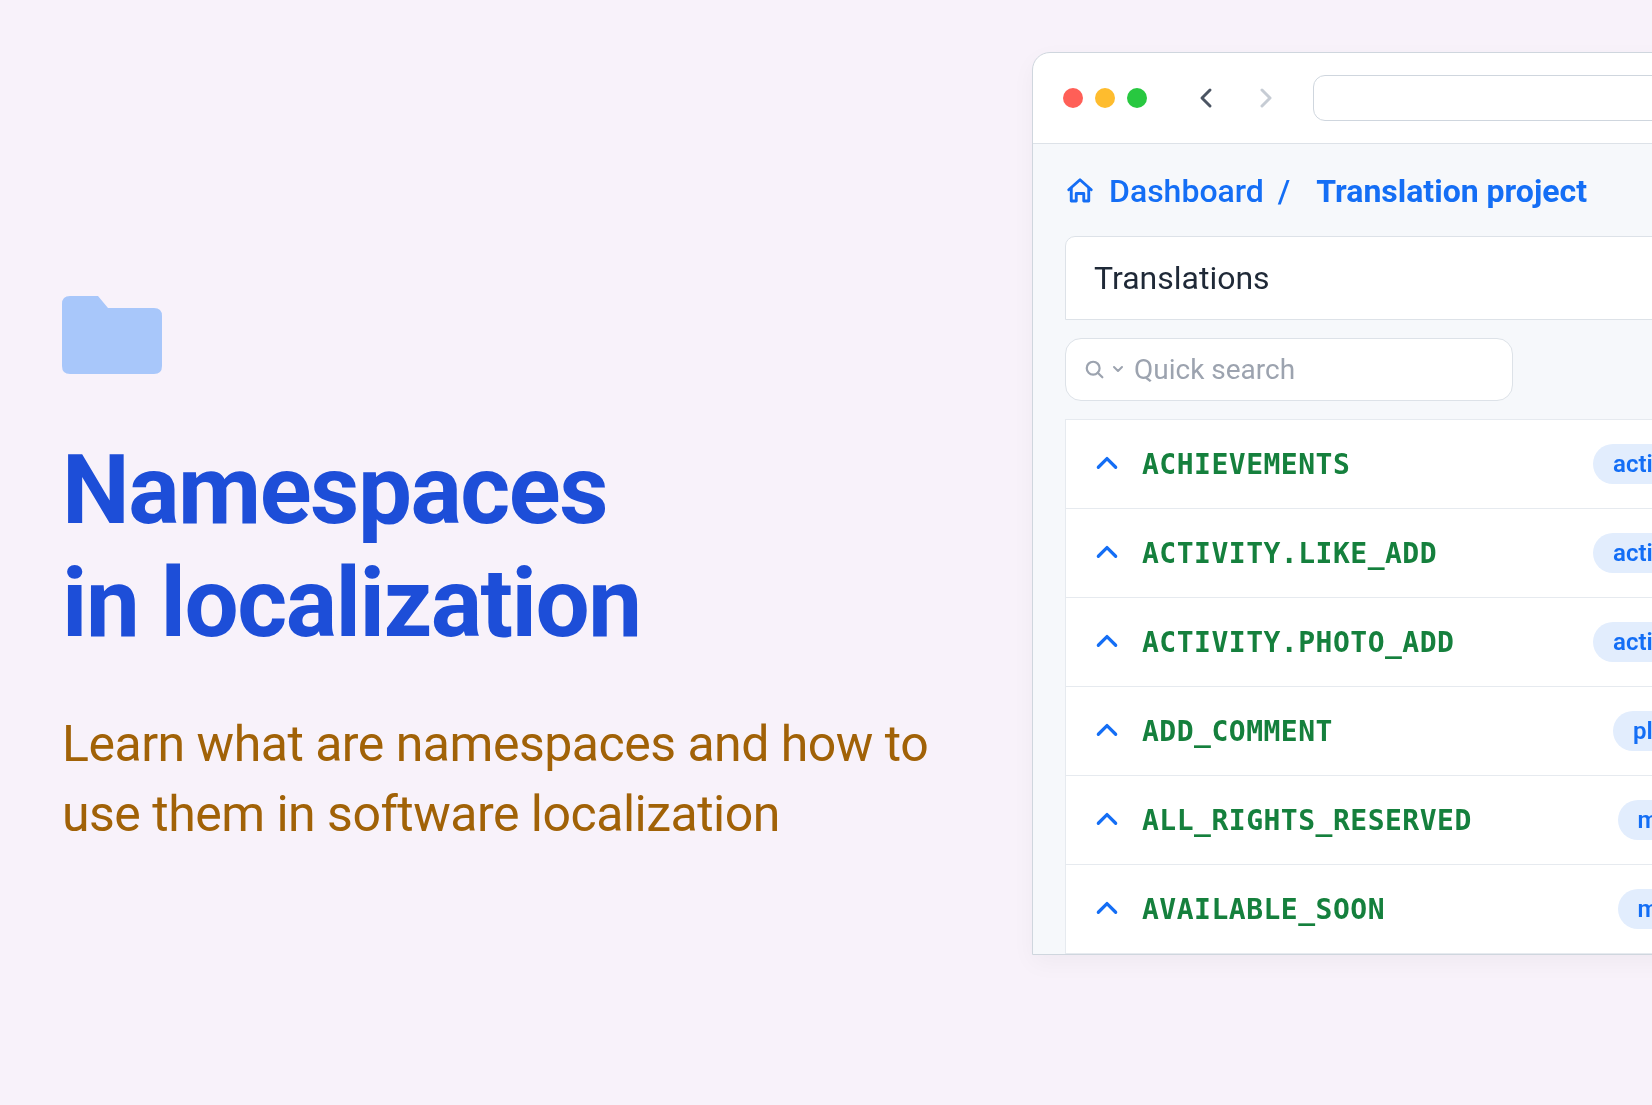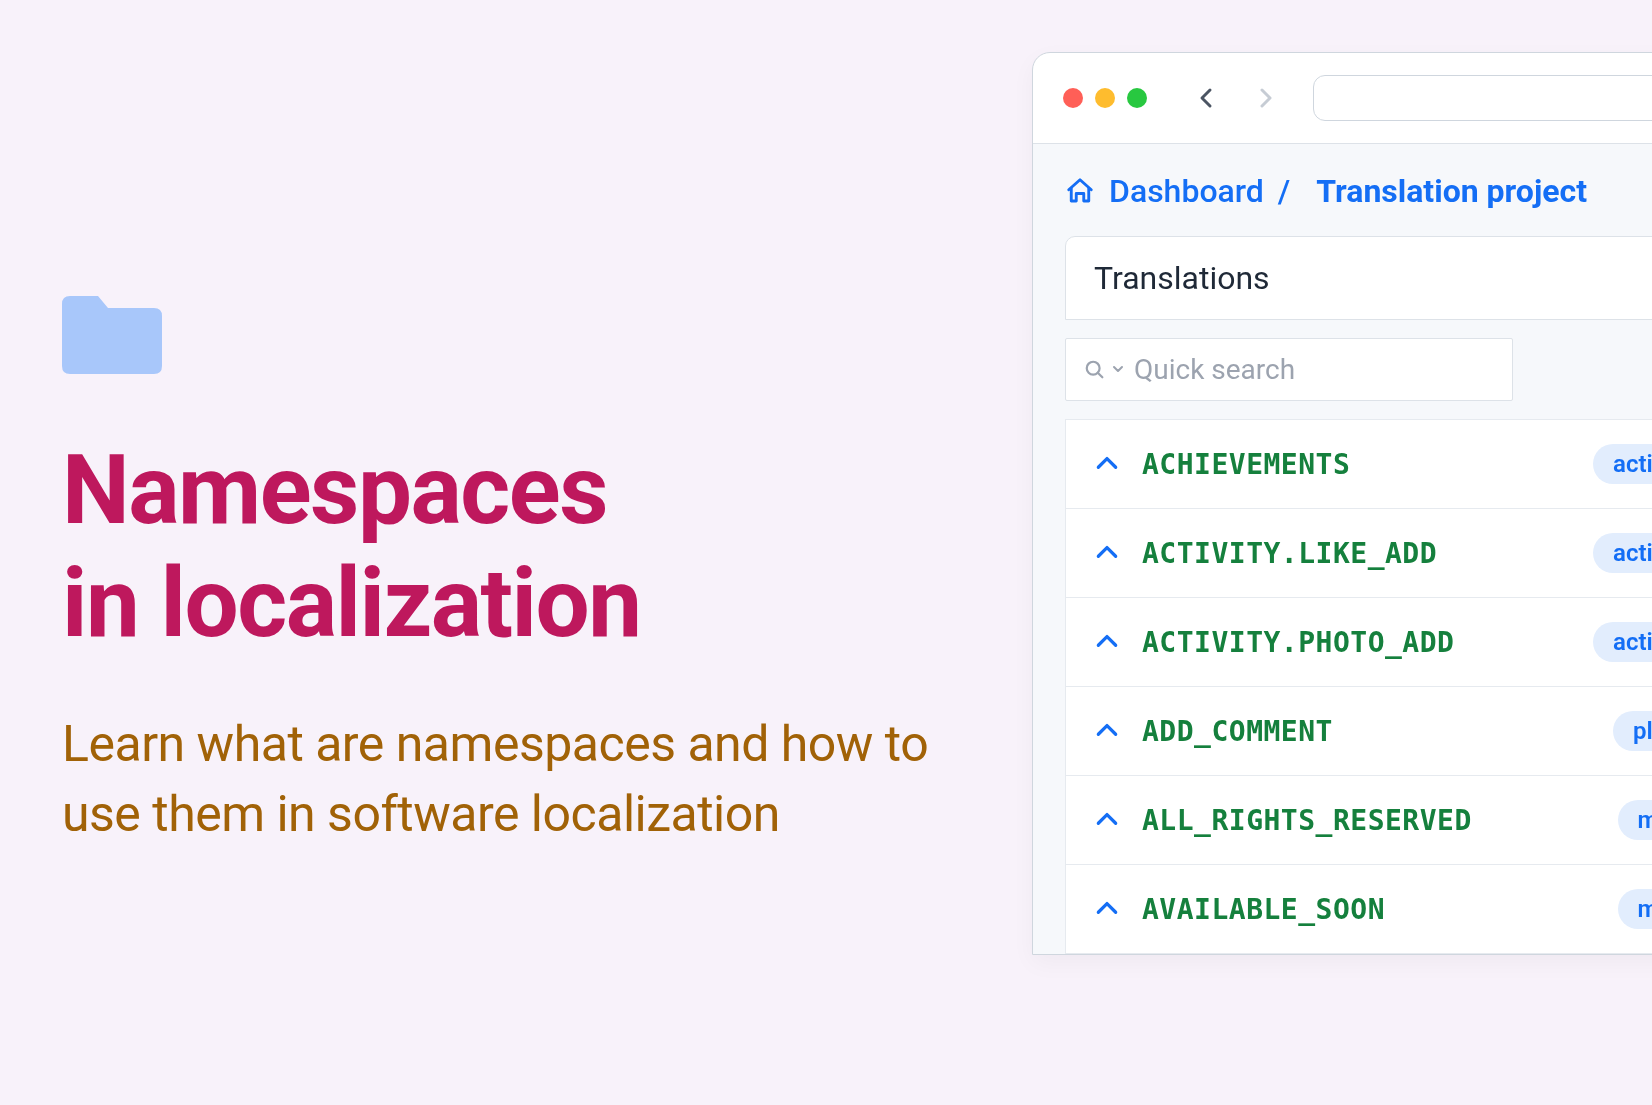--- a/index.html
+++ b/index.html
@@ -27,21 +27,21 @@
     margin-bottom: 60px;
   }
   .folder-icon svg {
     width: 100%;
     height: 100%;
   }
   .hero-title {
     font-size: 96px;
     font-weight: 700;
     line-height: 1.18;
-    color: #be185d;
+    color: #1d4ed8;
     margin-bottom: 48px;
     letter-spacing: -1.5px;
   }
   .hero-subtitle {
     font-size: 50px;
     font-weight: 400;
     line-height: 1.4;
     color: #a16207;
     letter-spacing: -0.5px;
   }
@@ -129,21 +129,21 @@
     padding: 22px 28px;
     font-size: 32px;
     color: #1f2937;
     margin-bottom: 18px;
   }
   .search-box {
     display: flex;
     align-items: center;
     background: #fff;
     border: 1.5px solid #dde2e8;
-    border-radius: 2px;
+    border-radius: 16px;
     padding: 14px 18px;
     width: 448px;
     margin-bottom: 18px;
     gap: 6px;
   }
   .search-box .search-icon {
     width: 22px;
     height: 22px;
     color: #9ca3af;
     flex-shrink: 0;

